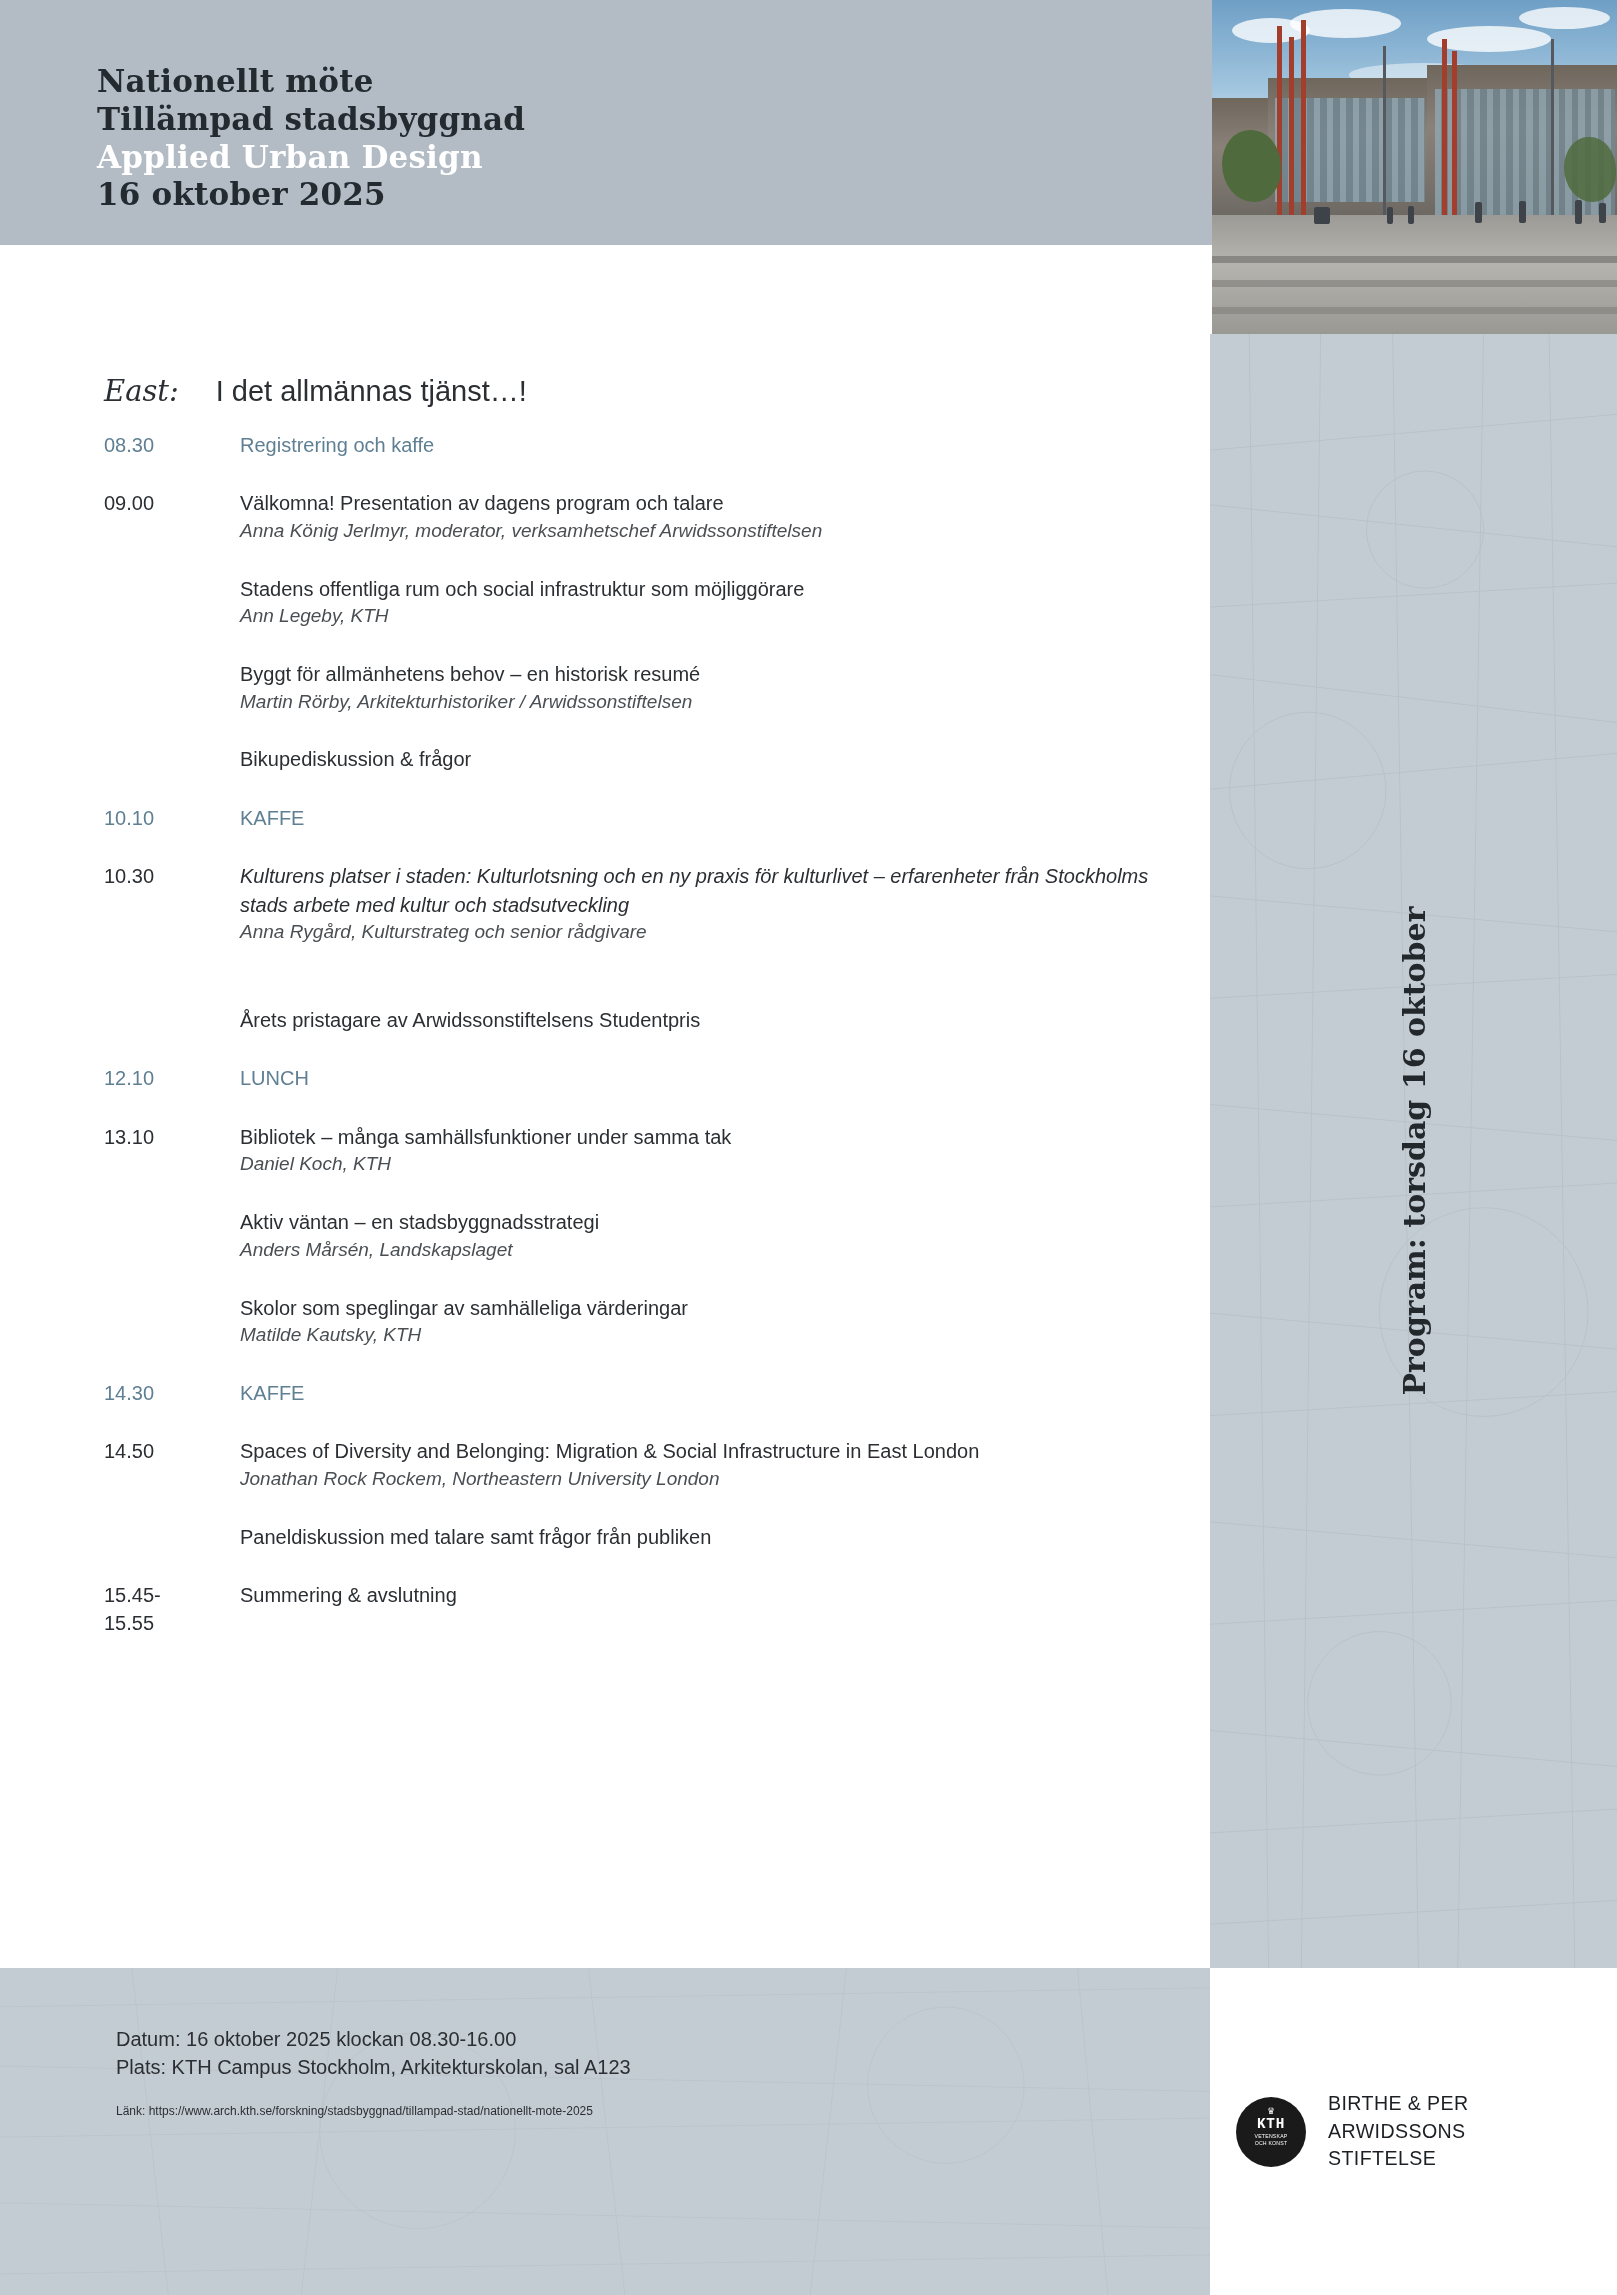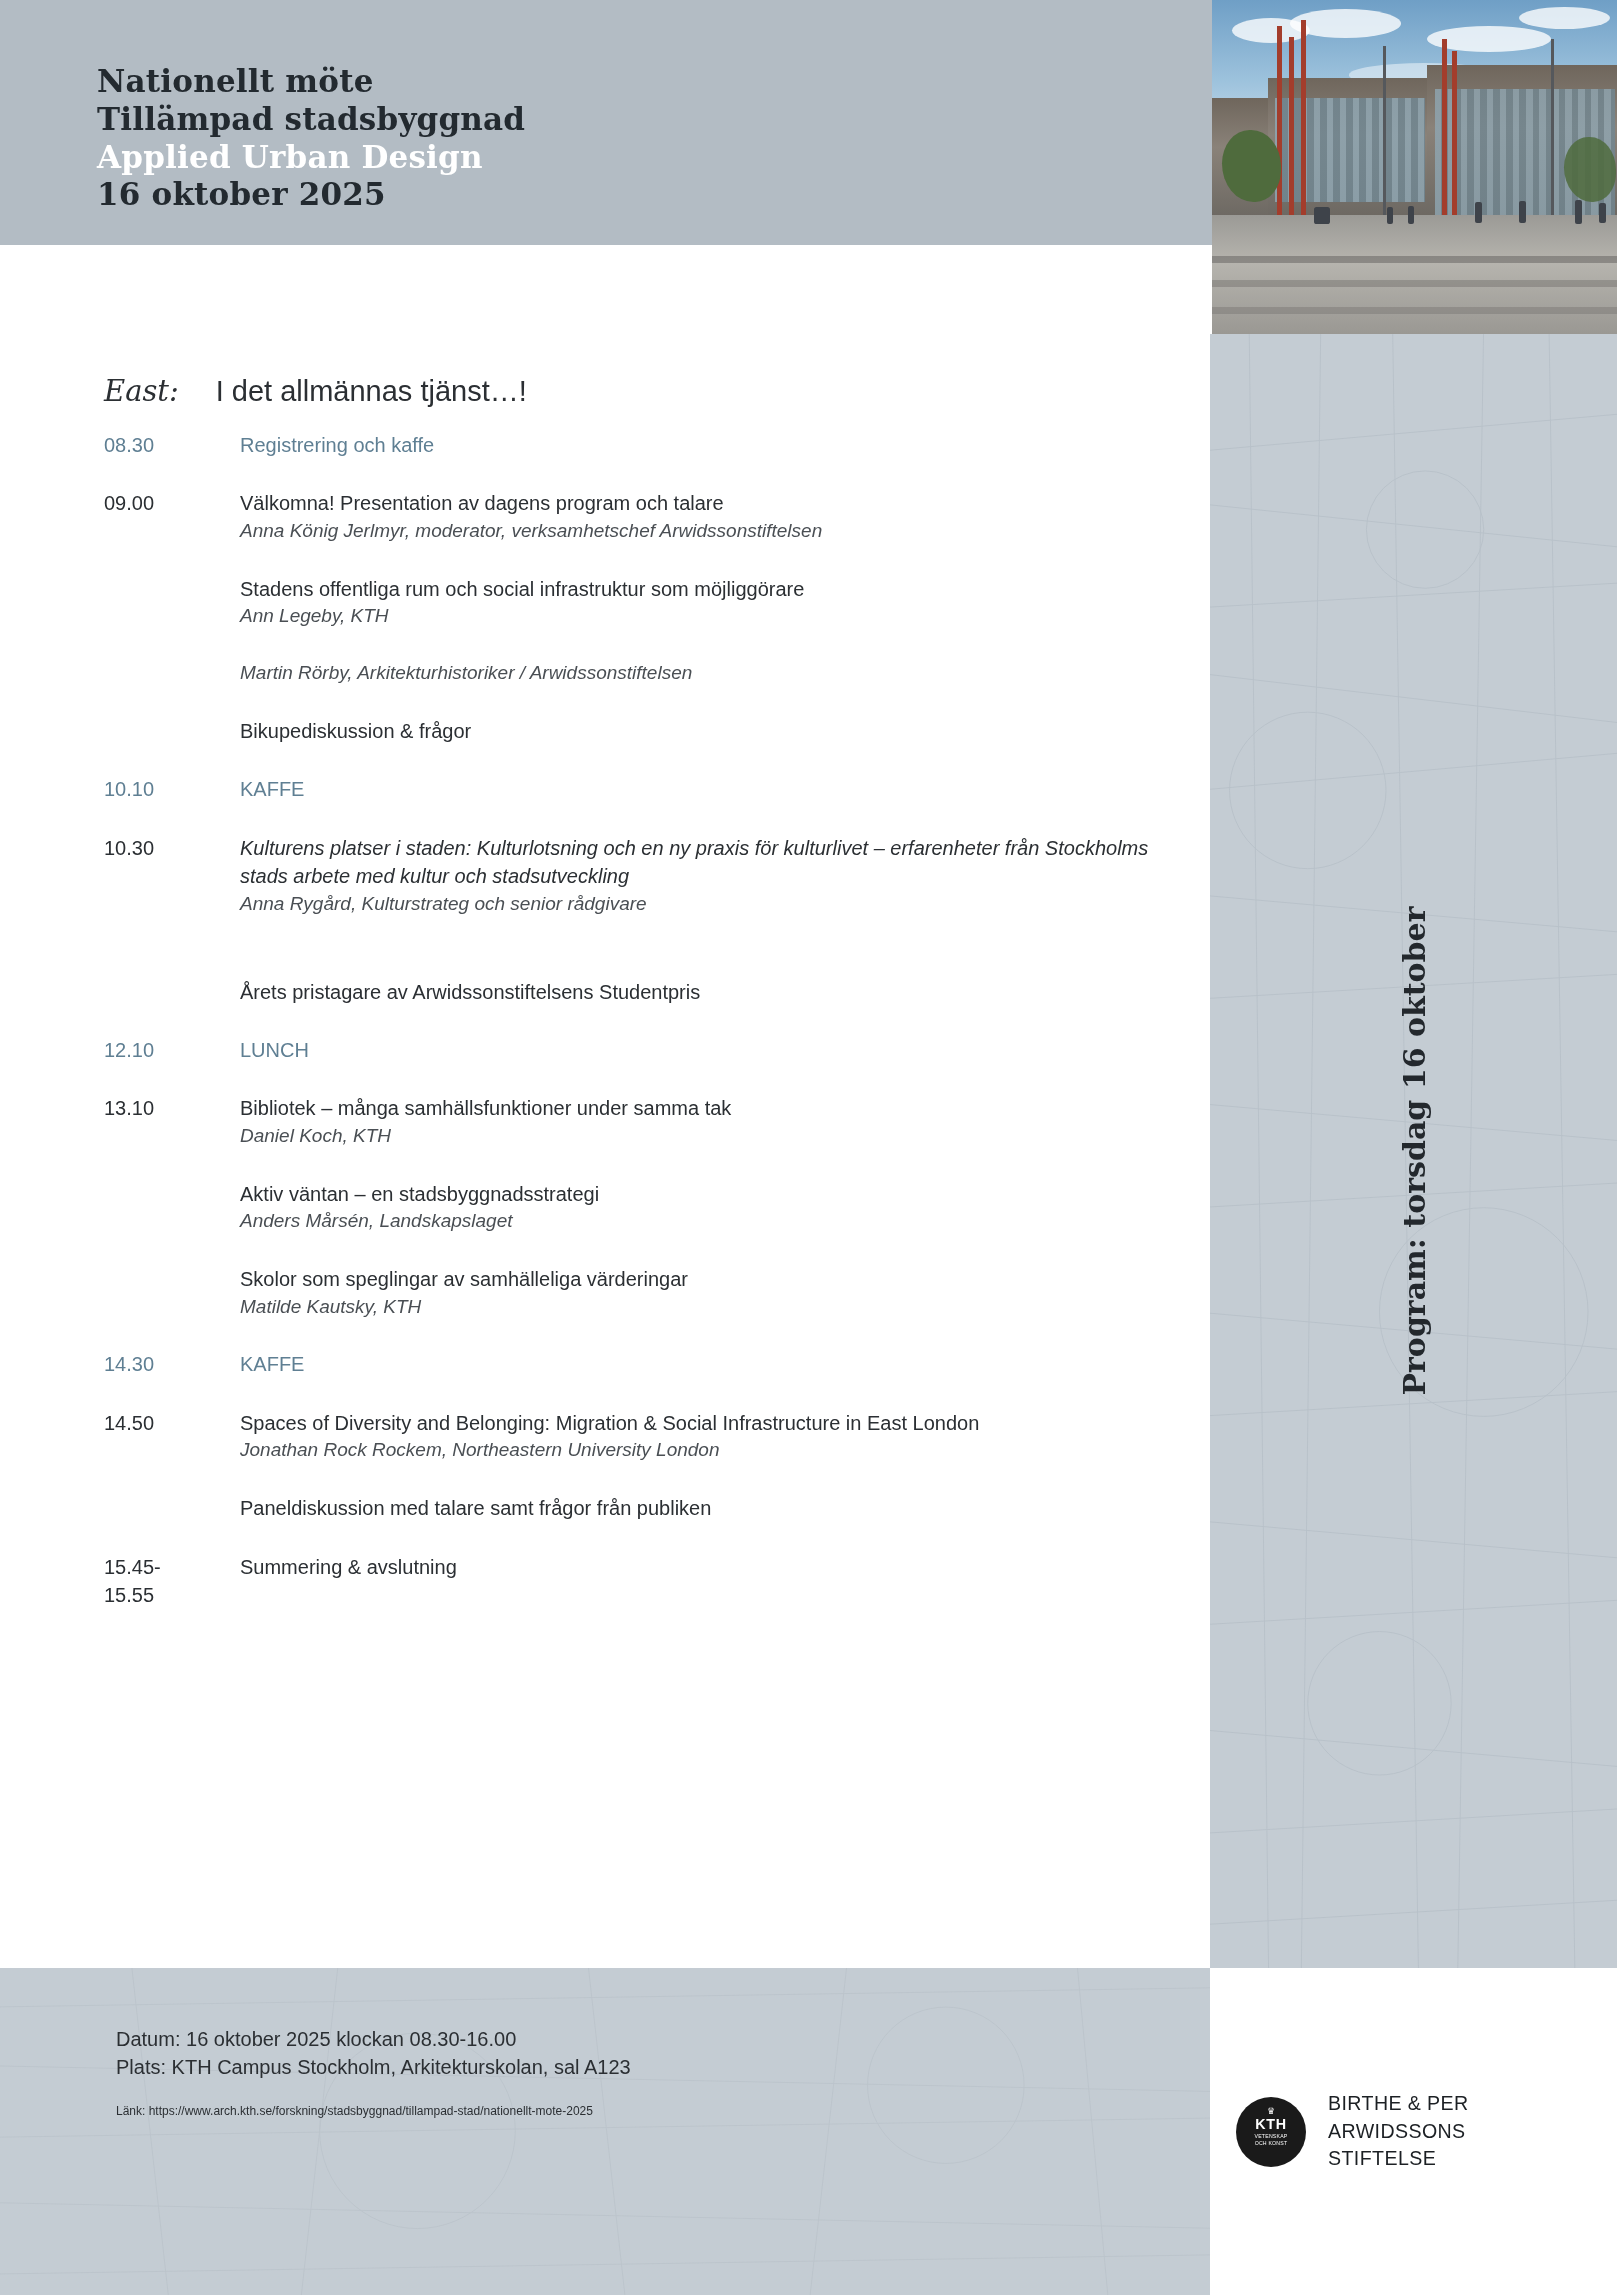--- a/index.html
+++ b/index.html
@@ -225,21 +225,21 @@
     background: #1a1a1a;
     color: #ffffff;
     display: flex;
     flex-direction: column;
     align-items: center;
     justify-content: center;
     flex: 0 0 70px;
     position: relative;
   }
   .kth-seal .kth-word {
-    font-family: Liberation Sans, sans-serif;
+    font-family: Liberation Mono, monospace;
     font-weight: bold;
     font-size: 14.3px;
     letter-spacing: 0.7px;
     line-height: 1;
   }
   .kth-seal .kth-sub {
     font-size: 5.2px;
     line-height: 1.2;
     text-align: center;
     margin-top: 2px;
@@ -338,20 +338,21 @@
             <div class="title">Välkomna! Presentation av dagens program och talare</div>
             <div class="speaker">Anna König Jerlmyr, moderator, verksamhetschef Arwidssonstiftelsen</div>
           </div>
           <div class="gap-md"></div>
           <div class="block">
             <div class="title">Stadens offentliga rum och social infrastruktur som möjliggörare</div>
             <div class="speaker">Ann Legeby, KTH</div>
           </div>
           <div class="gap-md"></div>
           <div class="block">
+            <div class="title">Byggt för allmänhetens behov – en historisk resumé</div>
             <div class="speaker">Martin Rörby, Arkitekturhistoriker / Arwidssonstiftelsen</div>
           </div>
           <div class="gap-md"></div>
           <div class="block">
             <div class="title">Bikupediskussion &amp; frågor</div>
           </div>
         </div>
       </div>
       <div class="gap-row"></div>
       <div class="row">

